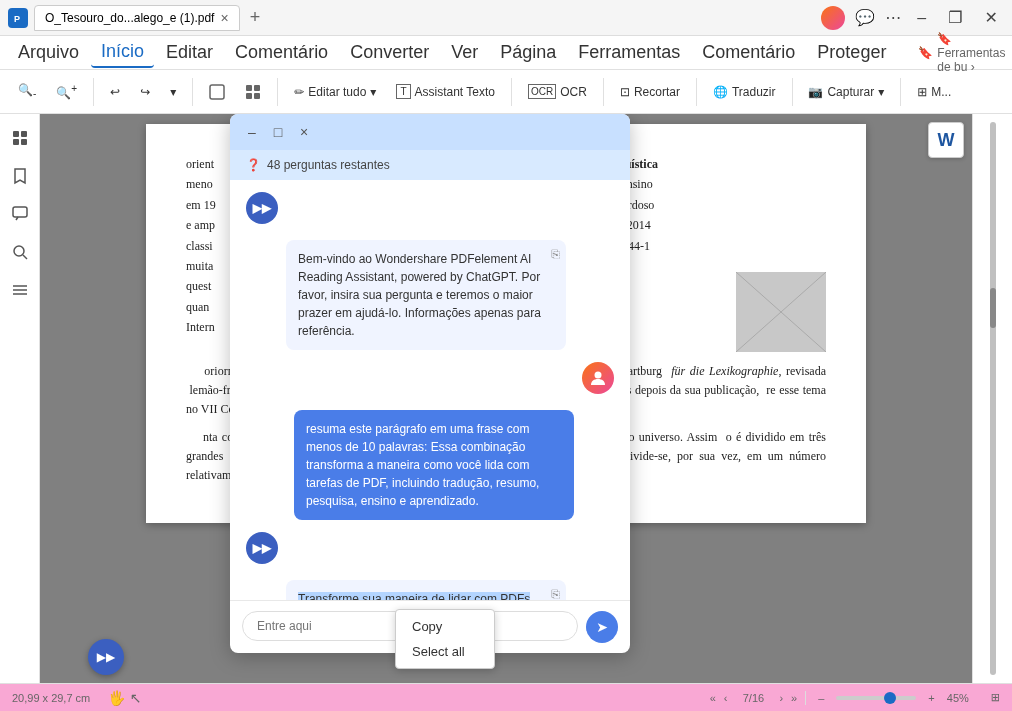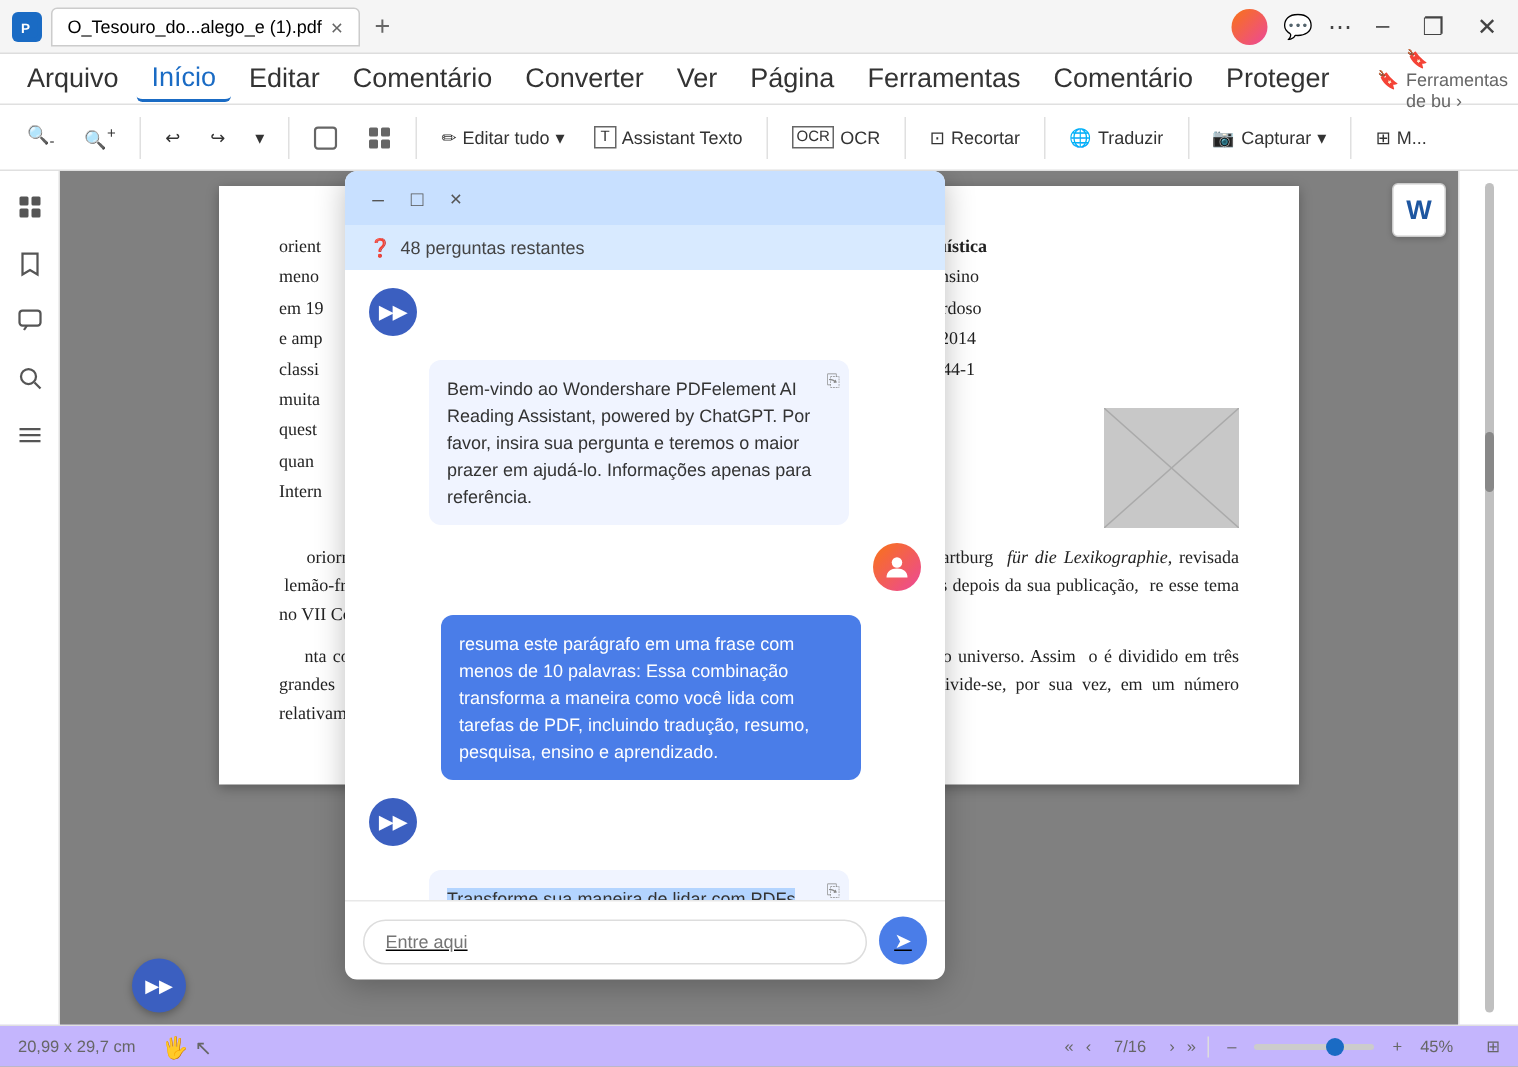--- a/index.html
+++ b/index.html
@@ -156,21 +156,21 @@
       display: flex;
       flex-direction: column;
       align-items: center;
       padding: 8px 0;
       gap: 4px;
     }
 
     
     .status-bar {
       height: 28px;
-      background: #c4b5fd;
+      background: #f9a8d4;
       border-top: 1px solid #e0e0e0;
       display: flex;
       align-items: center;
       padding: 0 12px;
       font-size: 11px;
       color: #666;
       gap: 10px;
     }
     .status-right {
       margin-left: auto;
@@ -307,23 +307,22 @@
     
     .selected-text {
       background: #b3d4ff;
     }
 
     
     .chat-input-area {
       padding: 10px 12px;
       border-top: 1px solid #e8e8e8;
       display: flex;
-      align-items: flex-end;
+      align-items: flex-start;
       gap: 8px;
-      text-decoration: underline;
     }
     .chat-input {
       flex: 1;
       border: 1px solid #ddd;
       border-radius: 20px;
       padding: 7px 14px;
       font-size: 12px;
       outline: none;
       color: #999;
     }
@@ -598,20 +597,24 @@
       </div>
 
       <div class="chat-input-area">
         <input class="chat-input" type="text" placeholder="Entre aqui" style="">
         <div class="send-btn">
           <span>➤</span>
         </div>
       </div>
     </div>
 
+    <div class="context-menu">
+      <div class="context-menu-item">Copy</div>
+      <div class="context-menu-item">Select all</div>
+    </div>
 
     <div class="bottom-assistant" style="position:absolute; bottom:8px; left:48px;">
       <span>▶▶</span>
     </div>
   </div>
 
   <div class="right-sidebar">
     <div style="height:100%; width:6px; background:#c0c0c0; border-radius:3px; position:relative; cursor:pointer;">
       <div style="position:absolute; top:30%; width:6px; height:40px; background:#888; border-radius:3px;"></div>
     </div>

